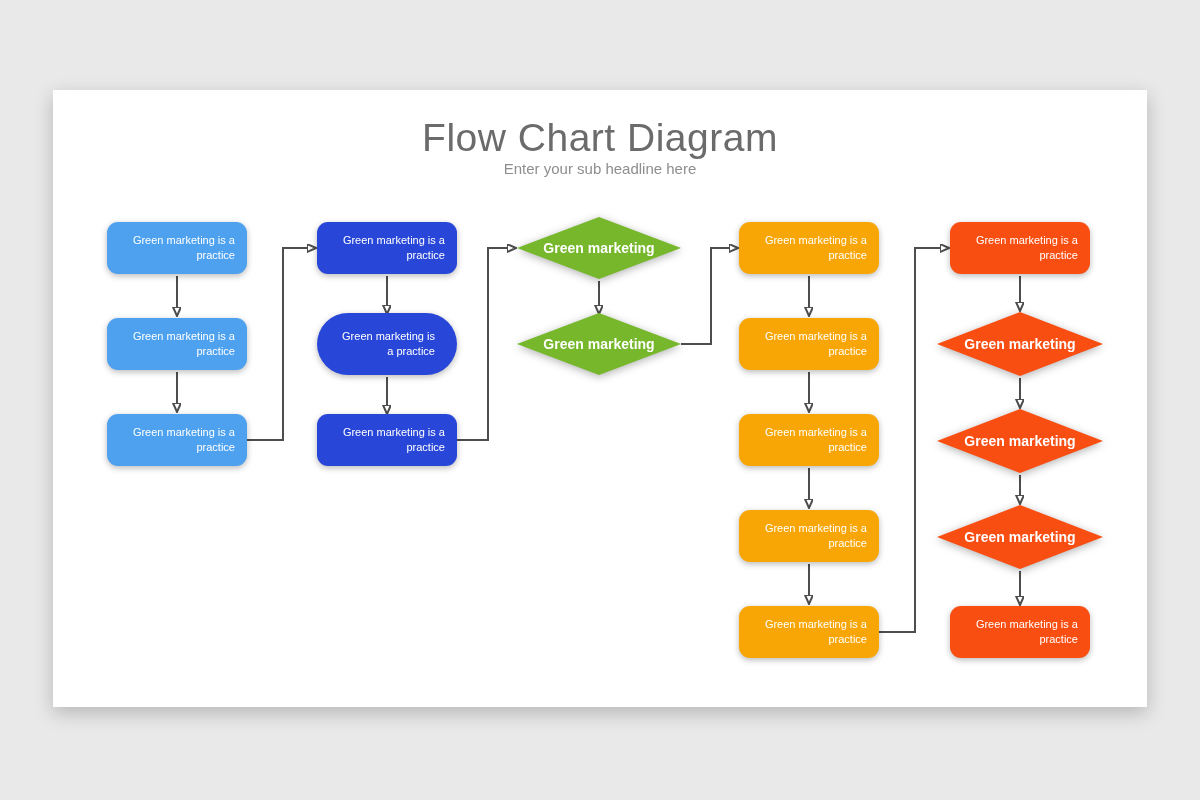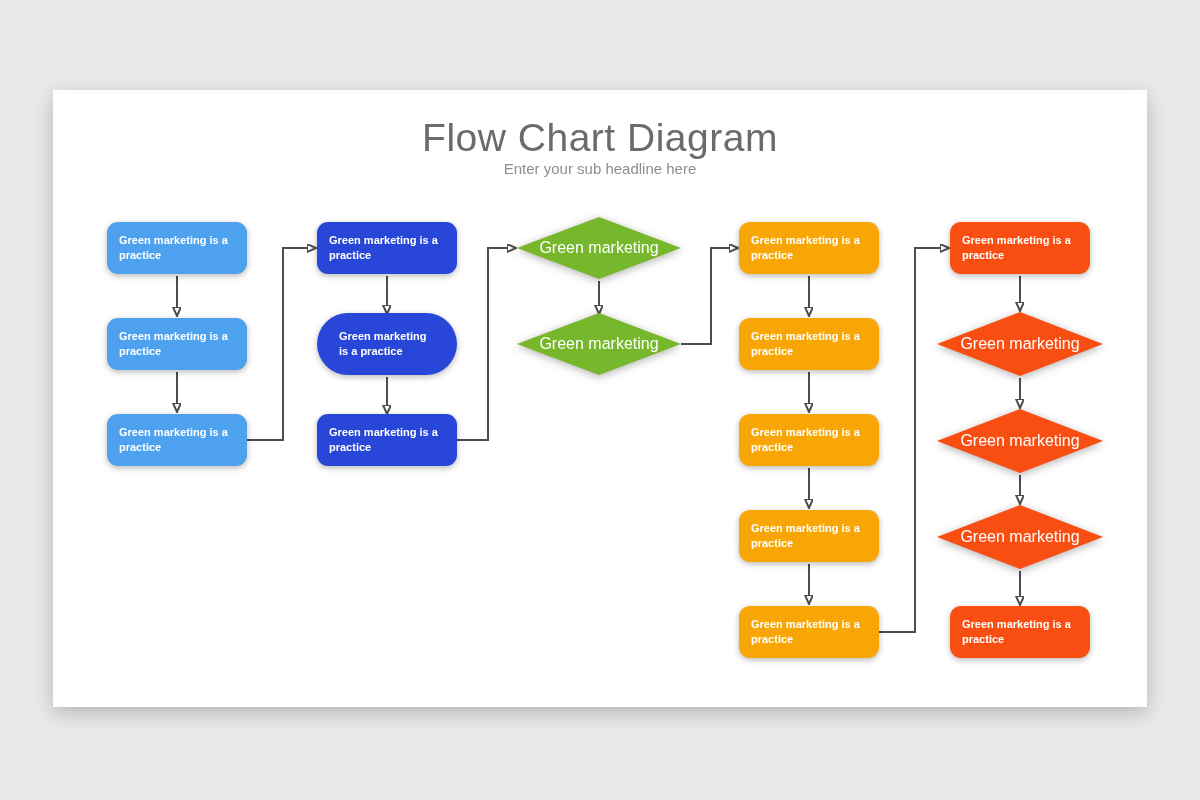--- a/index.html
+++ b/index.html
@@ -14,35 +14,35 @@
   .title{
     position:absolute;left:53px;top:116px;width:1094px;text-align:center;
     font-size:39px;font-weight:400;color:#6b6b6b;letter-spacing:.5px;
   }
   .subtitle{
     position:absolute;left:53px;top:160px;width:1094px;text-align:center;
     font-size:15px;font-weight:400;color:#8e8e8e;
   }
   .node{
     position:absolute;display:flex;align-items:center;justify-content:center;
-    text-align:left;color:#fff;font-size:11px;font-weight:700;line-height:1.35;
+    text-align:right;color:#fff;font-size:11px;font-weight:400;line-height:1.35;
     border-radius:11px;box-shadow:0 2px 6px rgba(0,0,0,.28);
     padding:0 12px;box-sizing:border-box;
   }
   .c-lblue{background:#4DA1EE;}
   .c-dblue{background:#2847D8;}
   .c-amber{background:#F8A606;}
   .c-orange{background:#F84E12;}
   .stadium{border-radius:31px;padding:0 22px;}
   .diamond-wrap{position:absolute;filter:drop-shadow(0 2px 4px rgba(0,0,0,.3));}
   .diamond{
     width:100%;height:100%;
     clip-path:polygon(50% 0%,100% 50%,50% 100%,0% 50%);
     display:flex;align-items:center;justify-content:center;
-    color:#fff;font-size:16px;font-weight:400;line-height:1.2;text-align:center;
+    color:#fff;font-size:14px;font-weight:700;line-height:1.2;text-align:center;
   }
   .d-green{background:#76B72B;}
   .d-orange{background:#F84E12;}
   .connectors{position:absolute;left:0;top:0;width:1200px;height:800px;pointer-events:none;}
   .connectors path{fill:none;stroke:#4d4d4d;stroke-width:2;}
 </style>
 </head>
 <body>
 
 <div class="page">

